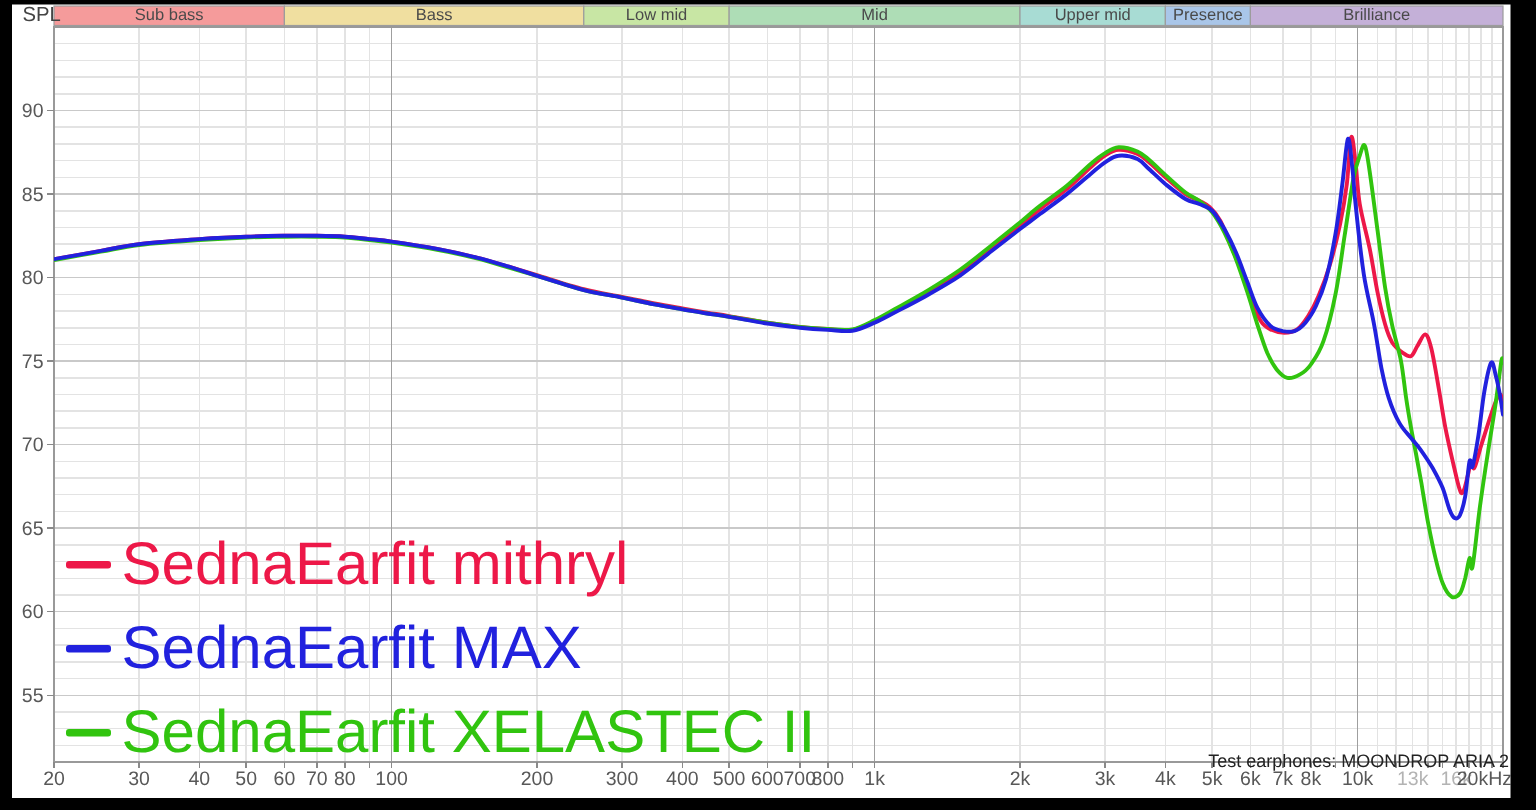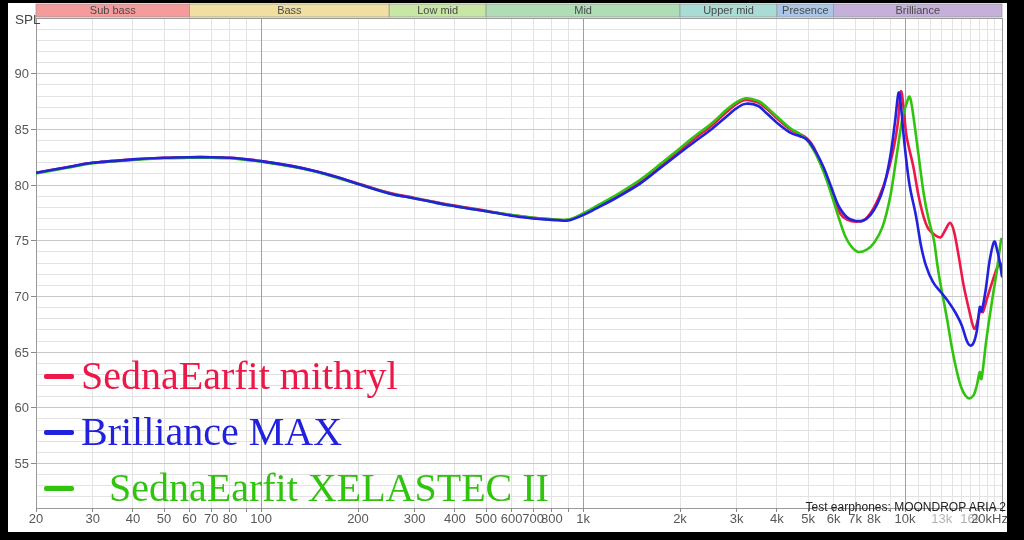--- a/index.html
+++ b/index.html
@@ -1,21 +1,21 @@
 <!DOCTYPE html>
 <html><head>
 <meta charset="utf-8">
 <style>
   html,body{margin:0;padding:0;}
   body{width:1024px;height:540px;background:#000;position:relative;overflow:hidden;
        font-family:"Liberation Sans",sans-serif;}
   #plot-svg{position:absolute;left:0;top:0;z-index:1;}
-  .spl{position:absolute;left:15px;top:12px;z-index:3;font-size:13.5px;color:#444;}
+  .spl{position:absolute;left:15px;top:2px;z-index:3;font-size:13.5px;color:#444;}
   .legend{position:absolute;left:44px;top:352px;z-index:4;display:flex;flex-direction:column;gap:8px;}
-  .legend-item{display:flex;align-items:center;height:48px;font-size:40px;line-height:48px;white-space:nowrap;font-family:Liberation Serif, serif;}
+  .legend-item{display:flex;align-items:center;height:48px;font-size:40px;line-height:48px;white-space:nowrap;}
   .dash{display:inline-block;width:30px;height:5px;border-radius:2px;margin-right:7px;flex:0 0 auto;}
   .note{position:absolute;right:18px;top:500px;z-index:3;font-size:12px;color:#222;white-space:nowrap;}
 </style>
 </head>
 <body>
 
 <svg id="plot-svg" width="1024" height="540" viewBox="0 0 1024 540">
     <rect x="8" y="3" width="999" height="529" fill="#ffffff"></rect>
     <g font-size="11" text-anchor="middle">
       <rect x="36.0" y="4" width="153.6" height="13" fill="#f59b9b" stroke="#9c9c9c" stroke-width="0.8"></rect>
@@ -212,21 +212,21 @@
 
 <div class="spl">SPL</div>
 
 <div class="legend">
   <div class="legend-item">
     <span class="dash" style="background: rgb(237, 24, 72);"></span>
     <span class="legend-label" style="color: rgb(237, 24, 72);">SednaEarfit mithryl</span>
   </div>
   <div class="legend-item">
     <span class="dash" style="background: rgb(33, 33, 222);"></span>
-    <span class="legend-label" style="color: rgb(33, 33, 222);">Brilliance MAX</span>
+    <span class="legend-label" style="color: rgb(33, 33, 222);">SednaEarfit MAX</span>
   </div>
   <div class="legend-item">
     <span class="dash" style="background: rgb(49, 196, 15);"></span>
-    <span class="legend-label" style="color: rgb(49, 196, 15); margin-left: 28px;">SednaEarfit XELASTEC II</span>
+    <span class="legend-label" style="color: rgb(49, 196, 15);">SednaEarfit XELASTEC II</span>
   </div>
 </div>
 
 <div class="note">Test earphones: MOONDROP ARIA 2</div>
 
 </body></html>

